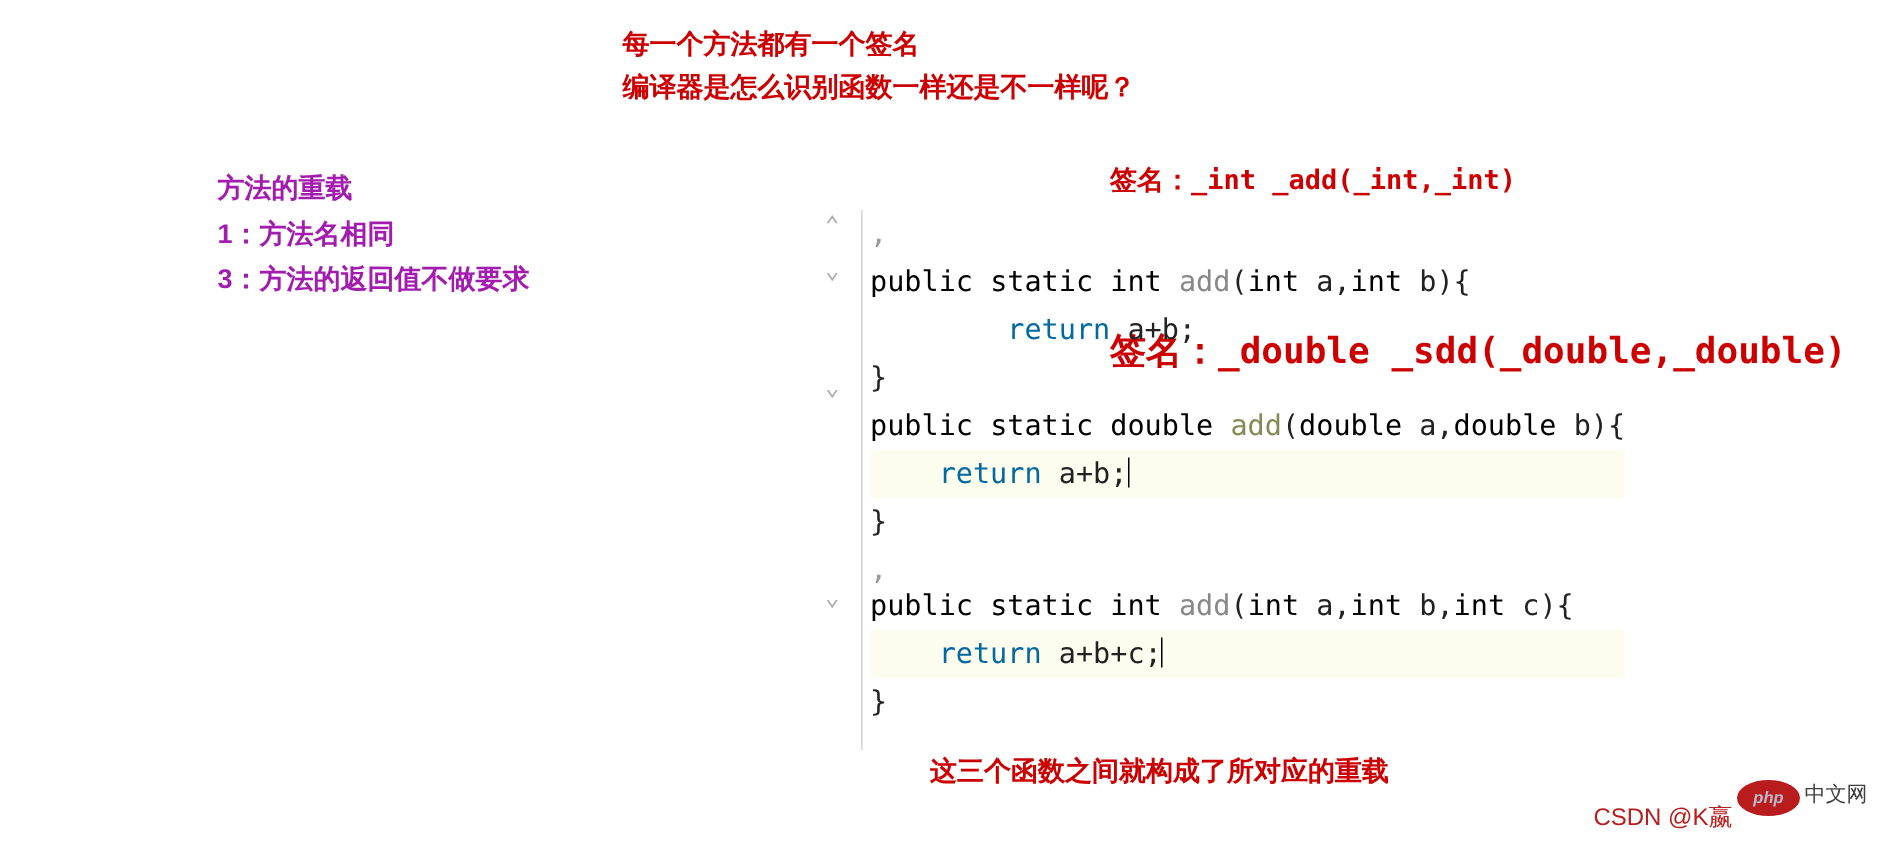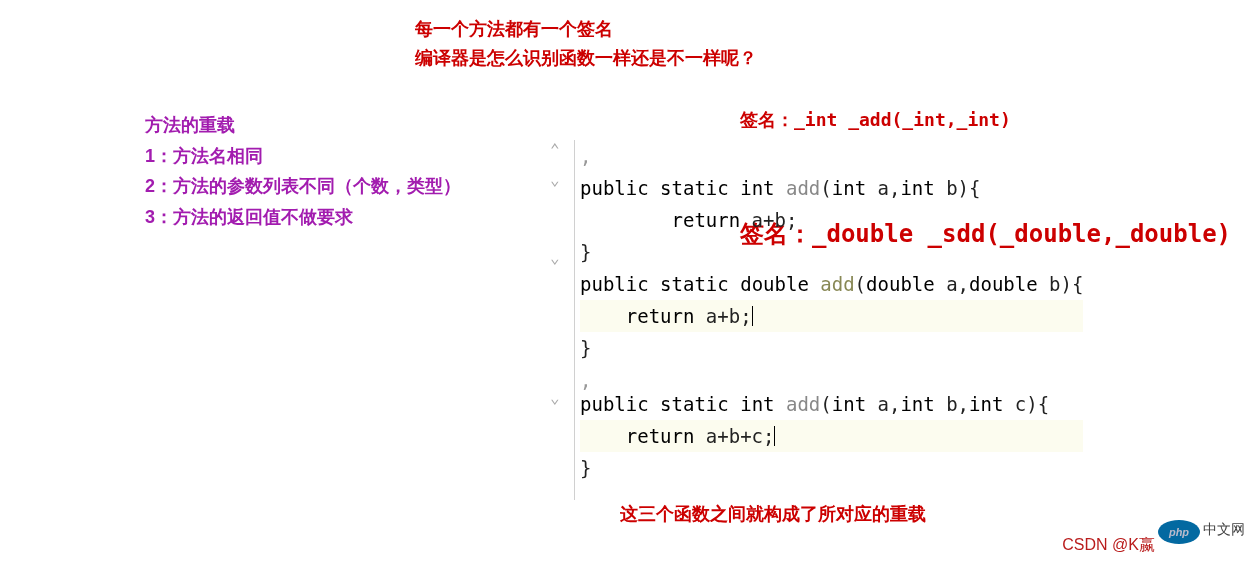--- a/index.html
+++ b/index.html
@@ -71,21 +71,21 @@
       line-height: 32px;
     }
     .code-line {
       white-space: pre;
       height: 32px;
     }
     .highlighted {
       background: #fcfcef;
     }
     .kw-blue { color: #000000; }
-    .kw-navy { color: #000000; text-align: right; }
+    .kw-navy { color: #0369a1; text-align: right; }
     .method-gray { color: #888888; }
     .method-olive { color: #888855; }
     .text-black { color: #222222; }
     .cursor {
       display: inline-block;
       width: 1px;
       height: 20px;
       background: #000;
       vertical-align: middle;
       position: relative;
@@ -122,42 +122,41 @@
       right: 10px;
       color: #404040;
       font-size: 14px;
     }
     .php-logo {
       position: absolute;
       bottom: 20px;
       right: 55px;
       width: 42px;
       height: 24px;
-      background: #0369a1;
+      background: #b91c1c;
       border-radius: 50%;
       color: #bbbbcc;
       font-size: 11px;
       font-weight: bold;
       text-align: center;
       line-height: 24px;
       font-style: italic;
     }
   </style>
 </head>
 <body>
 
 <div class="top-title">
   <div>每一个方法都有一个签名</div>
   <div>编译器是怎么识别函数一样还是不一样呢？</div>
 </div>
 
 <div class="left-notes">
   <div>方法的重载</div>
   <div>1：方法名相同</div>
-  <div>2：方法的参数列表不同（个数，类型）</div>
   <div>3：方法的返回值不做要求</div>
 </div>
 
 <div class="signature1">签名：_int  _add(_int,_int)</div>
 <div class="signature2">签名：_double _sdd(_double,_double)</div>
 
 <div class="code-area">
   <div class="gutter">
     <div class="collapse-marker" style="top:0px">⌃</div>
     <div class="collapse-marker" style="top:30px">⌄</div>

